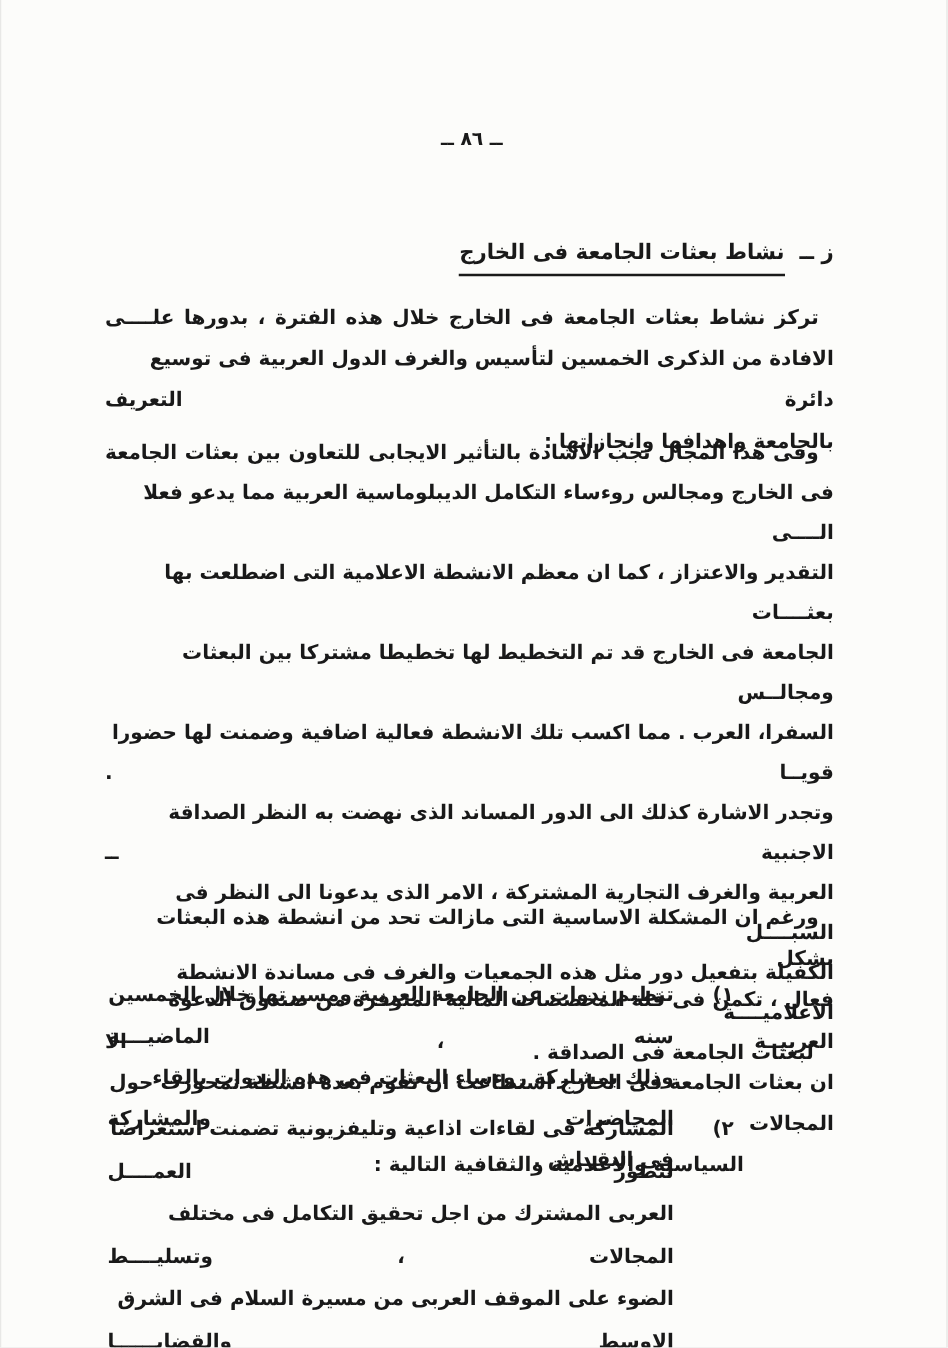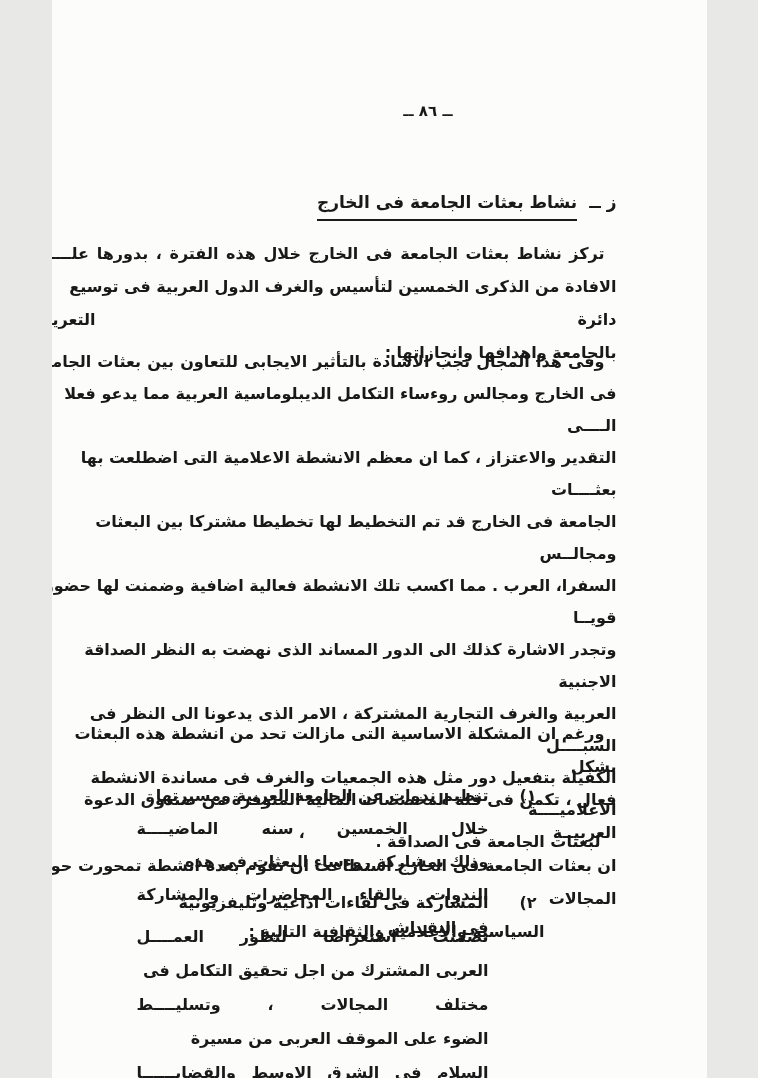--- a/index.html
+++ b/index.html
@@ -2,21 +2,21 @@
 <html lang="ar" dir="rtl"><head>
 <meta charset="utf-8">
 <style>
   html, body {
     margin: 0;
     padding: 0;
     background: #e8e8e6;
   }
   .page {
     position: relative;
-    width: 655px;
+    width: 756px;
     height: 1078px;
     margin: 0 auto;
     background: #fcfcfa;
     overflow: hidden;
     font-family: "DejaVu Sans", sans-serif;
     color: #191919;
     font-weight: bold;
   }
   .pageno {
     position: absolute;

